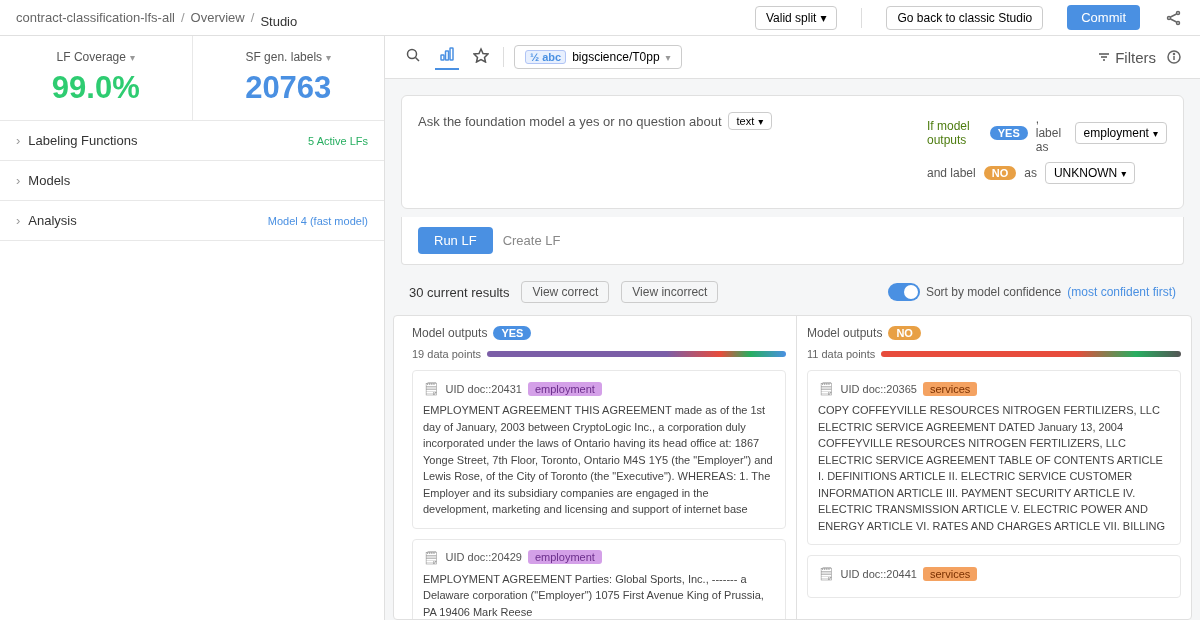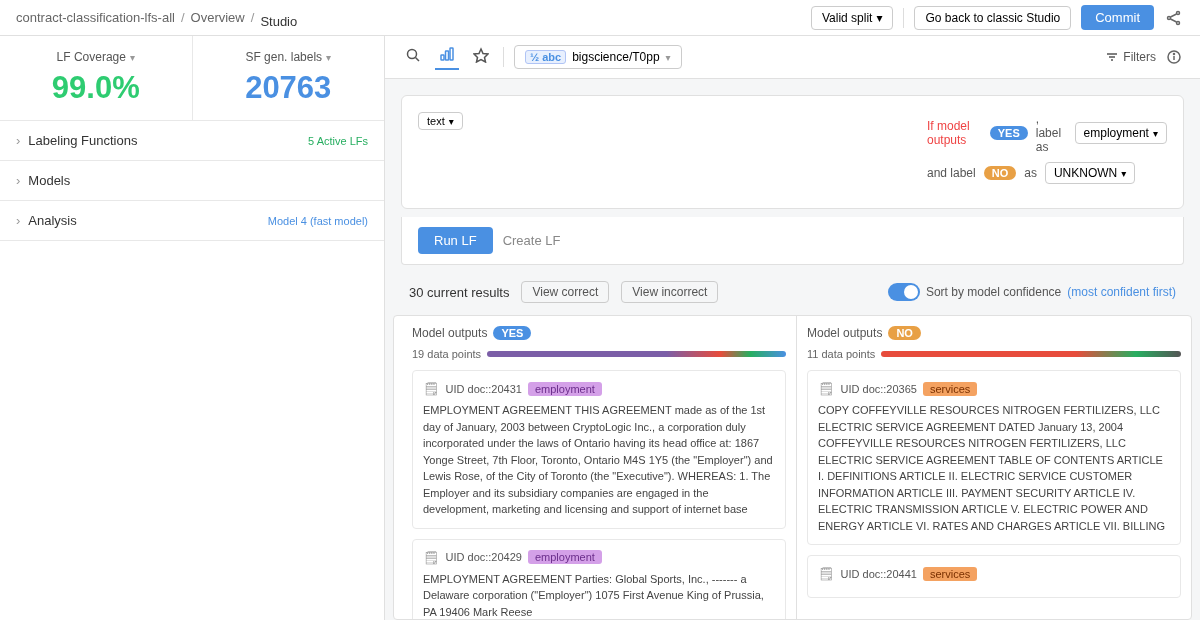--- a/index.html
+++ b/index.html
@@ -7,21 +7,21 @@
 
     
     .top-nav {
       display: flex; align-items: center; justify-content: space-between;
       background: #fff; border-bottom: 1px solid #e0e0e0;
       padding: 0 16px; height: 36px;
     }
     .breadcrumb { display: flex; align-items: center; gap: 6px; font-size: 13px; color: #666; }
     .breadcrumb span.sep { color: #999; }
     .breadcrumb span.active { color: #333; font-weight: 500; margin-top: 8px; }
-    .top-nav-right { display: flex; align-items: center; gap: 10px; }
+    .top-nav-right { display: flex; align-items: center; gap: 24px; }
     .valid-split-btn {
       background: #fff; border: 1px solid #ccc; border-radius: 4px;
       padding: 4px 10px; font-size: 12px; cursor: pointer; display: flex; align-items: center; gap: 4px;
     }
     .commit-btn {
       background: #4a90e2; color: #fff; border: none; border-radius: 4px;
       padding: 5px 14px; font-size: 13px; font-weight: 500; cursor: pointer;
     }
     .nav-icon { width: 20px; height: 20px; display: flex; align-items: center; justify-content: center; cursor: pointer; color: #666; }
 
@@ -55,21 +55,21 @@
     .toolbar-left { display: flex; align-items: center; gap: 10px; }
     .icon-btn { background: none; border: none; cursor: pointer; color: #555; font-size: 16px; padding: 2px 4px; }
     .icon-btn.active { color: #4a90e2; border-bottom: 2px solid #4a90e2; }
     .model-select-btn {
       background: #fff; border: 1px solid #ccc; border-radius: 4px;
       padding: 4px 10px; font-size: 12px; cursor: pointer; display: flex; align-items: center; gap: 6px;
     }
     .toolbar-right { display: flex; align-items: center; gap: 8px; }
     .filter-btn {
       background: none; border: none; cursor: pointer; color: #555;
-      font-size: 12px; display: flex; align-items: center; gap: 4px; text-align: right;
+      font-size: 15px; display: flex; align-items: center; gap: 4px; text-align: right;
     }
 
     
     .config-area { background: #fff; margin: 8px; border-radius: 6px; border: 1px solid #e0e0e0; padding: 16px; }
     .config-row { display: flex; gap: 12px; align-items: flex-start; }
     .config-left { flex: 1; }
     .config-right { width: 240px; }
 
     .prompt-header { font-size: 13px; color: #555; margin-bottom: 8px; display: flex; align-items: center; gap: 6px; }
     .text-badge {
@@ -266,29 +266,30 @@
           </svg>
         </div>
       </div>
     </div>
 
     <div style="margin:8px 8px 0 8px;">
       <div class="config-area">
         <div class="config-row">
           <div class="config-left">
             <div class="prompt-header">
+              <span>Ask the foundation model a yes or no question about</span>
               <button class="text-badge">
                 <span>text</span>
                 <span style="font-size:10px;">▾</span>
               </button>
             </div>
           </div>
           <div class="config-right">
             <div class="label-row">
-              <span style="color:#ef4444;">If model outputs</span>
+              <span style="color:#4d7c0f;">If model outputs</span>
               <span class="yes-badge">YES</span>
               <span style="color:#555;">, label as</span>
               <button class="label-select">
                 <span>employment</span>
                 <span style="font-size:10px;">▾</span>
               </button>
             </div>
             <div class="label-row">
               <span>and label</span>
               <span class="no-badge">NO</span>

